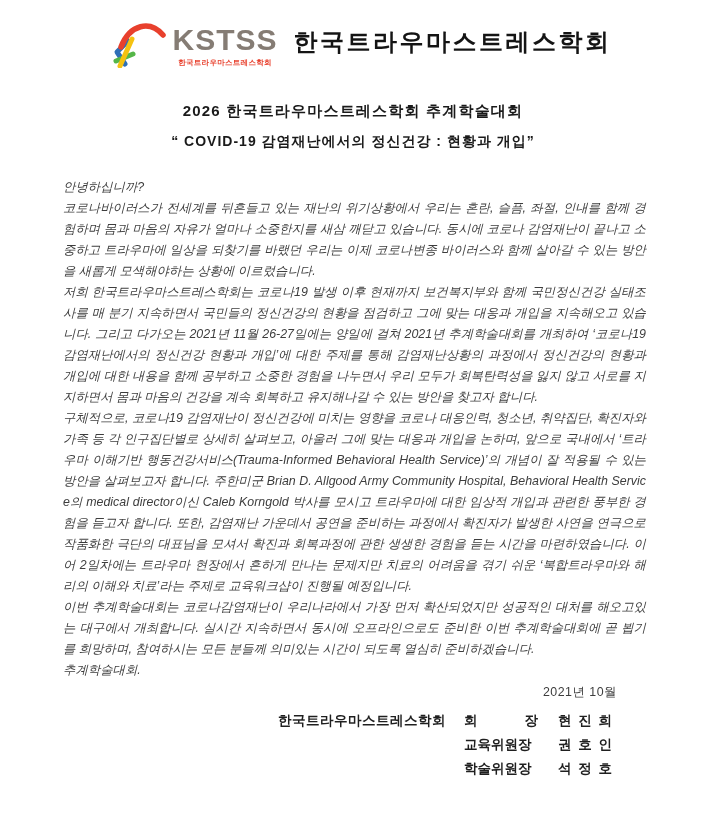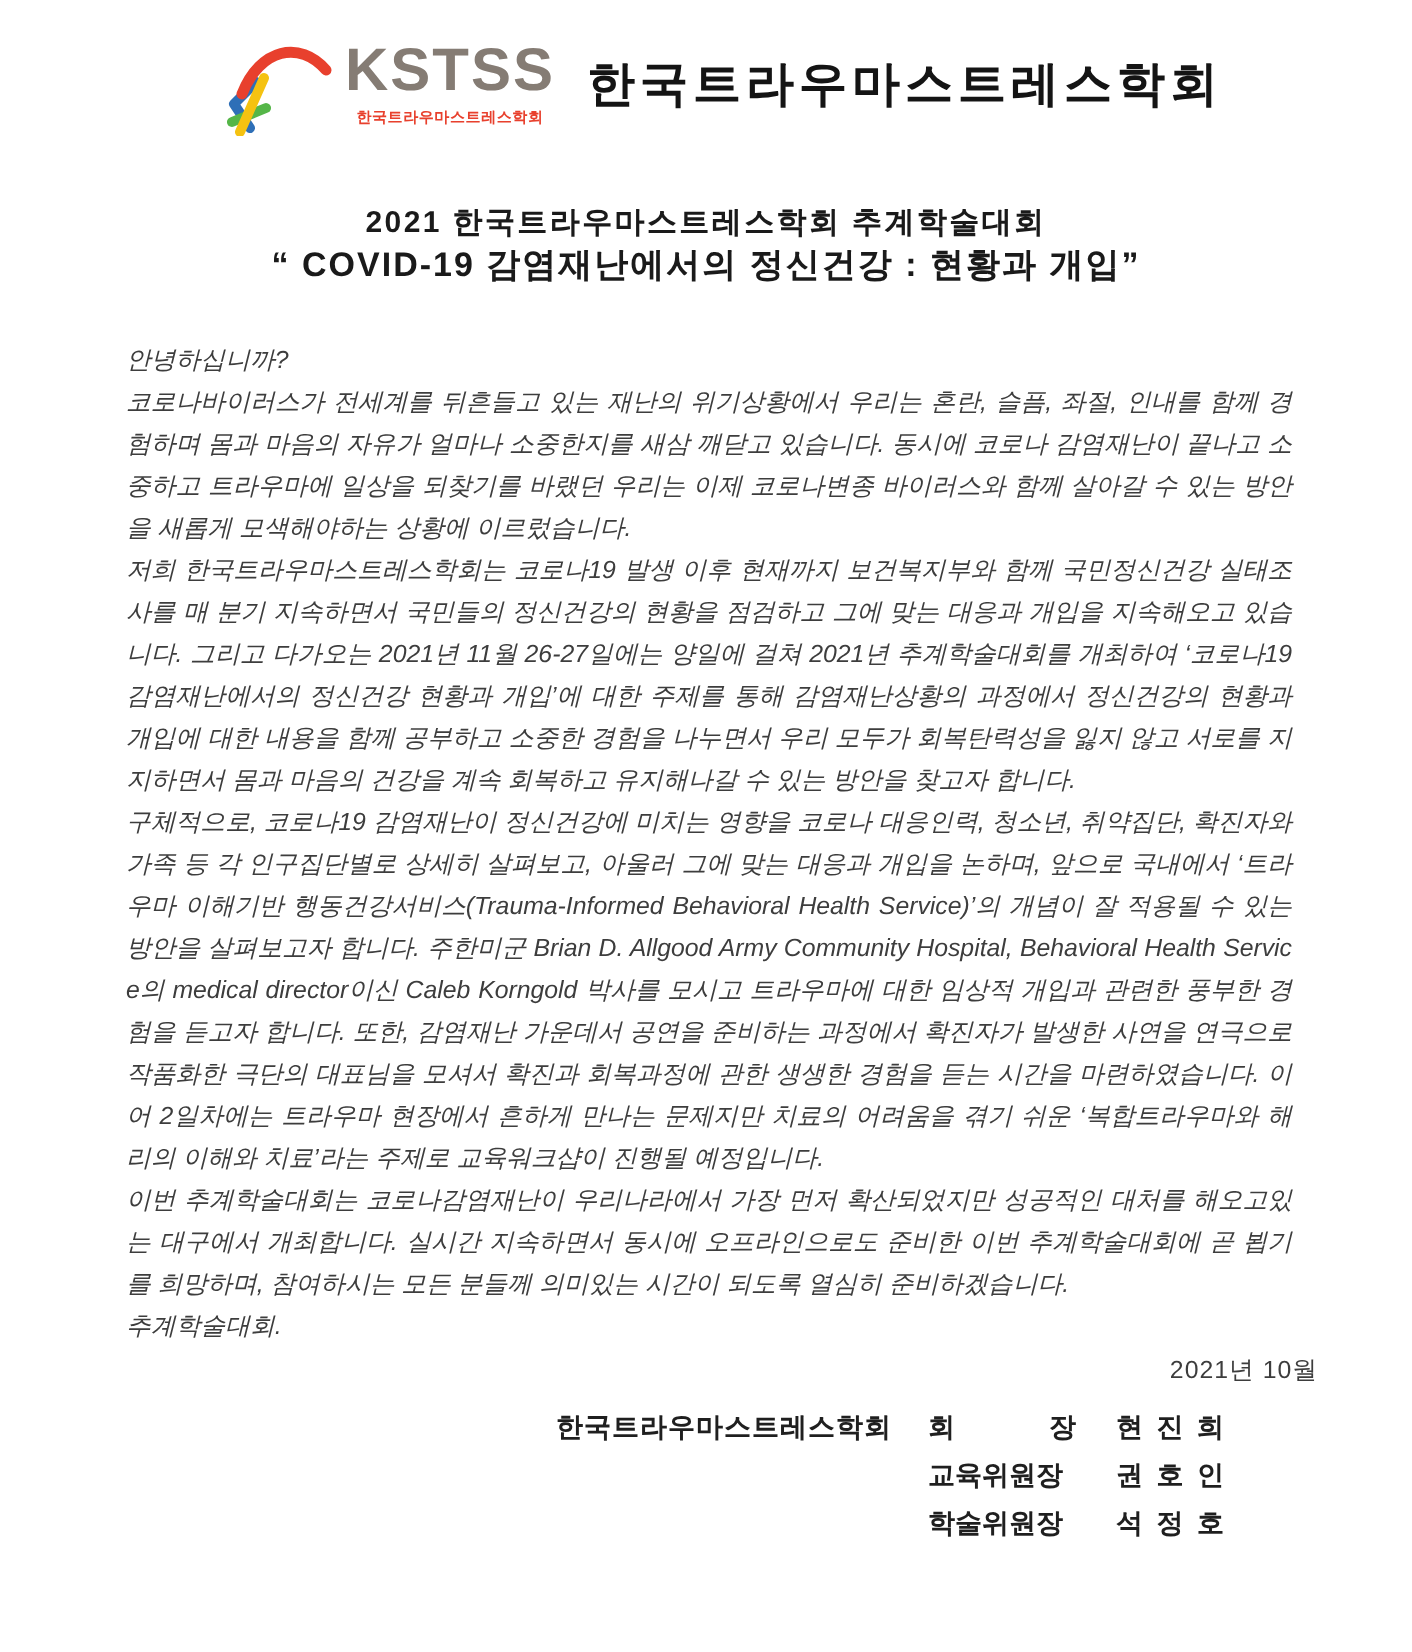--- a/index.html
+++ b/index.html
@@ -6,52 +6,52 @@
   html, body { margin: 0; padding: 0; background: #ffffff; }
   .page {
     width: 706px; height: 826px; margin: 0 auto; background: #ffffff;
     font-family: "Liberation Sans", sans-serif; overflow: hidden; position: relative;
   }
   
   .letterhead {
     display: flex; align-items: center; justify-content: center;
     padding-top: 16px; margin-left: 18px;
   }
-  .logo-group { display: flex; align-items: center; }
+  .logo-group { display: flex; align-items: flex-end; }
   .logo-mark { width: 56px; height: 52px; flex: 0 0 auto; margin-right: 4px; }
   .logo-textcol { display: flex; flex-direction: column; align-items: center; }
   .logo-acronym {
     font-size: 30px; font-weight: bold; color: #857c74;
     letter-spacing: 1px; line-height: 1;
   }
   .logo-sub {
     font-size: 7.5px; font-weight: bold; color: #e8402d;
     letter-spacing: 0.3px; margin-top: 3px; white-space: nowrap;
   }
   .org-title {
     font-size: 24px; font-weight: bold; color: #141414;
     letter-spacing: 2.5px; margin-left: 16px; white-space: nowrap;
   }
   
   .title-block { margin-top: 34px; text-align: center; color: #1a1a1a; font-weight: bold; }
   .title-line1 { font-size: 15px; letter-spacing: 1.2px; }
-  .title-line2 { font-size: 17px; letter-spacing: 1px; }
+  .title-line2 { font-size: 14px; letter-spacing: 1px; margin-top: 12px; }
   .title-line3 { font-size: 13.5px; letter-spacing: 0.6px; margin-top: 12px; }
   
   .body-block {
     margin: 26px 60px 0 63px;
     font-size: 12.4px; line-height: 21px; color: #3d3d3d;
     text-align: justify; word-break: break-all; font-style: italic;
   }
   .body-block p { margin: 0; }
   .para { margin-top: 4px; }
   .no-gap { margin-top: 0; }
   
   .date-line {
-    text-align: right; padding-right: 47px; margin-top: 3px;
+    text-align: right; padding-right: 89px; margin-top: 3px;
     font-size: 12.4px; color: #3d3d3d; letter-spacing: 0.5px;
   }
   .signature-block {
     margin-top: 11px; padding-right: 94px;
     display: flex; flex-direction: column; gap: 6px; align-items: flex-end;
     font-weight: bold; color: #1f1f1f; font-size: 13.5px;
   }
   .sig-row { display: flex; align-items: center; }
   .sig-org { width: 170px; letter-spacing: 0.5px; white-space: nowrap; }
   .sig-title {
@@ -78,21 +78,21 @@
       </svg>
       <div class="logo-textcol">
         <div class="logo-acronym">KSTSS</div>
         <div class="logo-sub">한국트라우마스트레스학회</div>
       </div>
     </div>
     <div class="org-title">한국트라우마스트레스학회</div>
   </header>
 
   <section class="title-block">
-    <div class="title-line1">2021 한국트라우마스트레스학회 추계학술대회</div>
+    <div class="title-line1">2026 한국트라우마스트레스학회 추계학술대회</div>
     <div class="title-line2">“ COVID-19 감염재난에서의 정신건강 : 현황과 개입”</div>
   </section>
 
   <section class="body-block">
     <p class="greeting">안녕하십니까?</p>
     <p class="para no-gap">코로나바이러스가 전세계를 뒤흔들고 있는 재난의 위기상황에서 우리는 혼란, 슬픔, 좌절, 인내를 함께 경험하며 몸과 마음의 자유가 얼마나 소중한지를 새삼 깨닫고 있습니다. 동시에 코로나 감염재난이 끝나고 소중하고 트라우마에 일상을 되찾기를 바랬던 우리는 이제 코로나변종 바이러스와 함께 살아갈 수 있는 방안을 새롭게 모색해야하는 상황에 이르렀습니다.</p>
     <p class="para">저희 한국트라우마스트레스학회는 코로나19 발생 이후 현재까지 보건복지부와 함께 국민정신건강 실태조사를 매 분기 지속하면서 국민들의 정신건강의 현황을 점검하고 그에 맞는 대응과 개입을 지속해오고 있습니다. 그리고 다가오는 2021년 11월 26-27일에는 양일에 걸쳐 2021년 추계학술대회를 개최하여 ‘코로나19 감염재난에서의 정신건강 현황과 개입’에 대한 주제를 통해 감염재난상황의 과정에서 정신건강의 현황과 개입에 대한 내용을 함께 공부하고 소중한 경험을 나누면서 우리 모두가 회복탄력성을 잃지 않고 서로를 지지하면서 몸과 마음의 건강을 계속 회복하고 유지해나갈 수 있는 방안을 찾고자 합니다.</p>
     <p class="para">구체적으로, 코로나19 감염재난이 정신건강에 미치는 영향을 코로나 대응인력, 청소년, 취약집단, 확진자와 가족 등 각 인구집단별로 상세히 살펴보고, 아울러 그에 맞는 대응과 개입을 논하며, 앞으로 국내에서 ‘트라우마 이해기반 행동건강서비스(Trauma-Informed Behavioral Health Service)’의 개념이 잘 적용될 수 있는 방안을 살펴보고자 합니다. 주한미군 Brian D. Allgood Army Community Hospital, Behavioral Health Service의 medical director이신 Caleb Korngold 박사를 모시고 트라우마에 대한 임상적 개입과 관련한 풍부한 경험을 듣고자 합니다. 또한, 감염재난 가운데서 공연을 준비하는 과정에서 확진자가 발생한 사연을 연극으로 작품화한 극단의 대표님을 모셔서 확진과 회복과정에 관한 생생한 경험을 듣는 시간을 마련하였습니다. 이어 2일차에는 트라우마 현장에서 흔하게 만나는 문제지만 치료의 어려움을 겪기 쉬운 ‘복합트라우마와 해리의 이해와 치료’라는 주제로 교육워크샵이 진행될 예정입니다.</p>
     <p class="para">이번 추계학술대회는 코로나감염재난이 우리나라에서 가장 먼저 확산되었지만 성공적인 대처를 해오고있는 대구에서 개최합니다. 실시간 지속하면서 동시에 오프라인으로도 준비한 이번 추계학술대회에 곧 뵙기를 희망하며, 참여하시는 모든 분들께 의미있는 시간이 되도록 열심히 준비하겠습니다.</p>
     <p class="no-gap">추계학술대회.</p>

